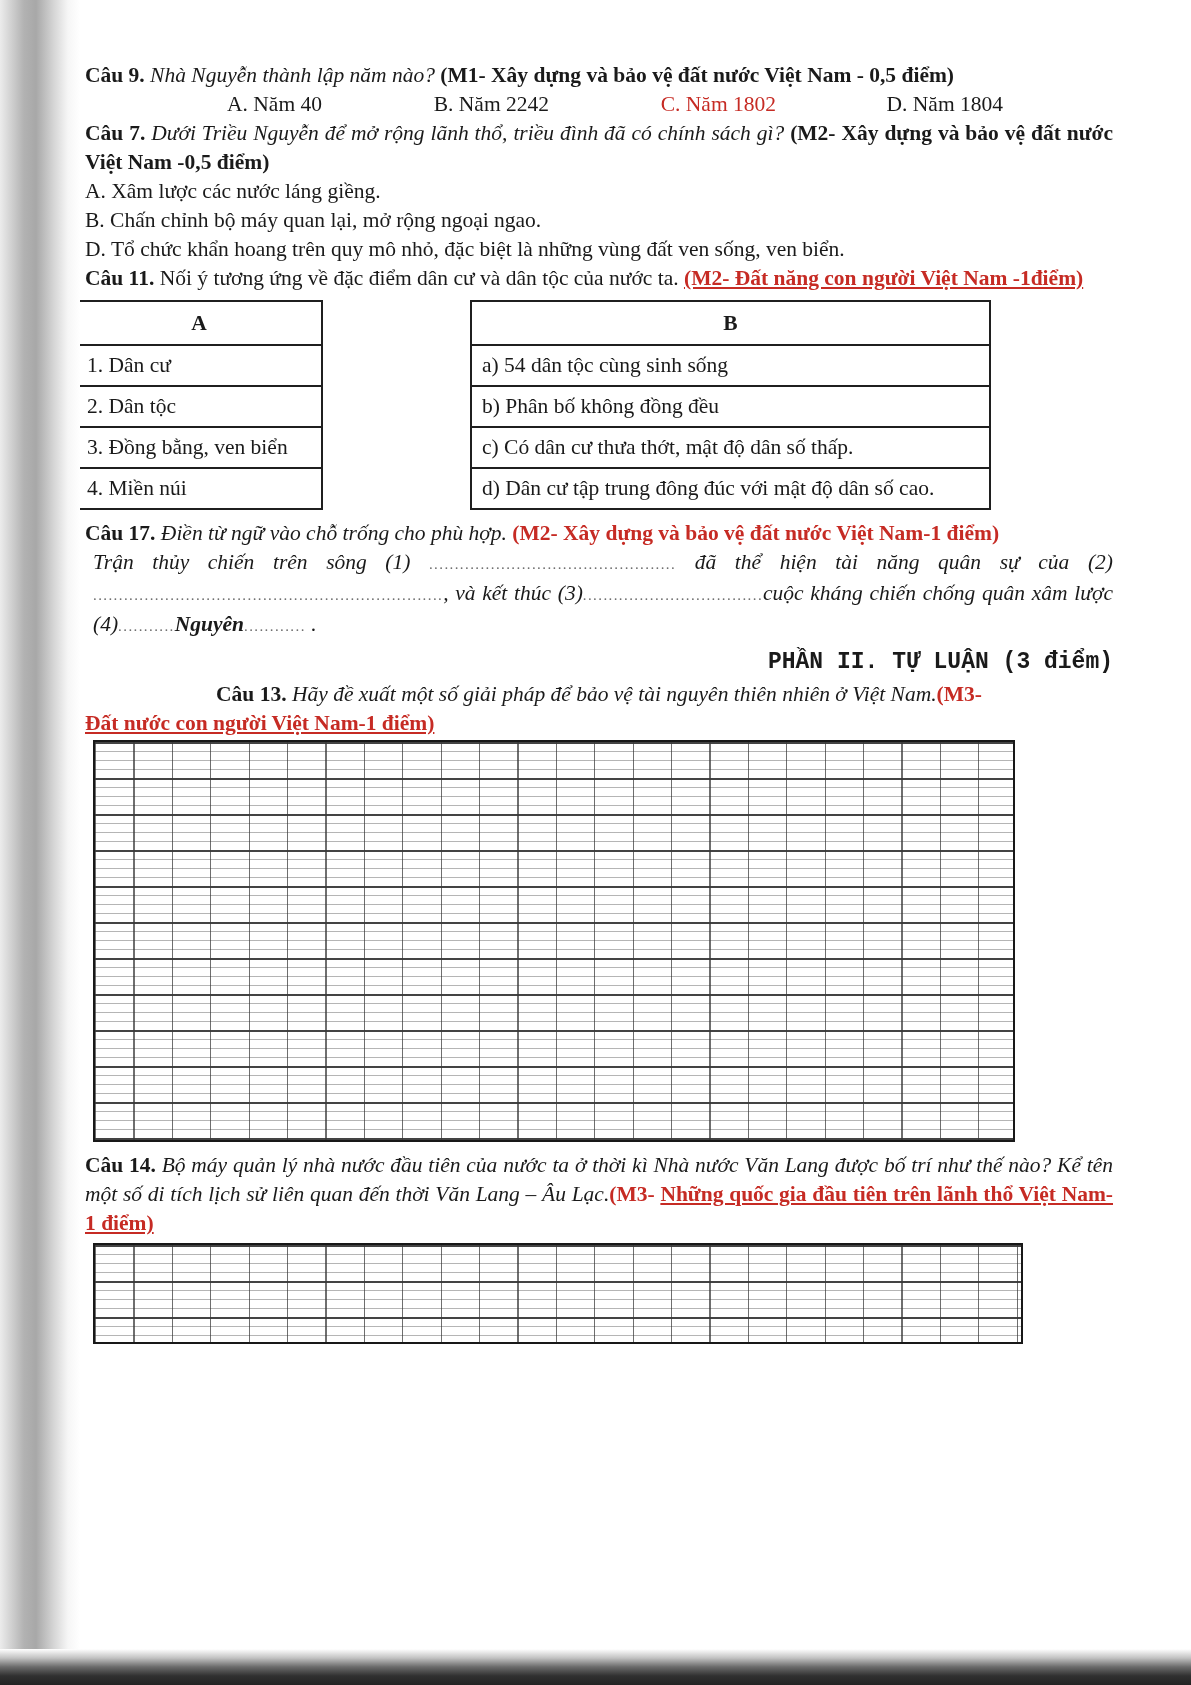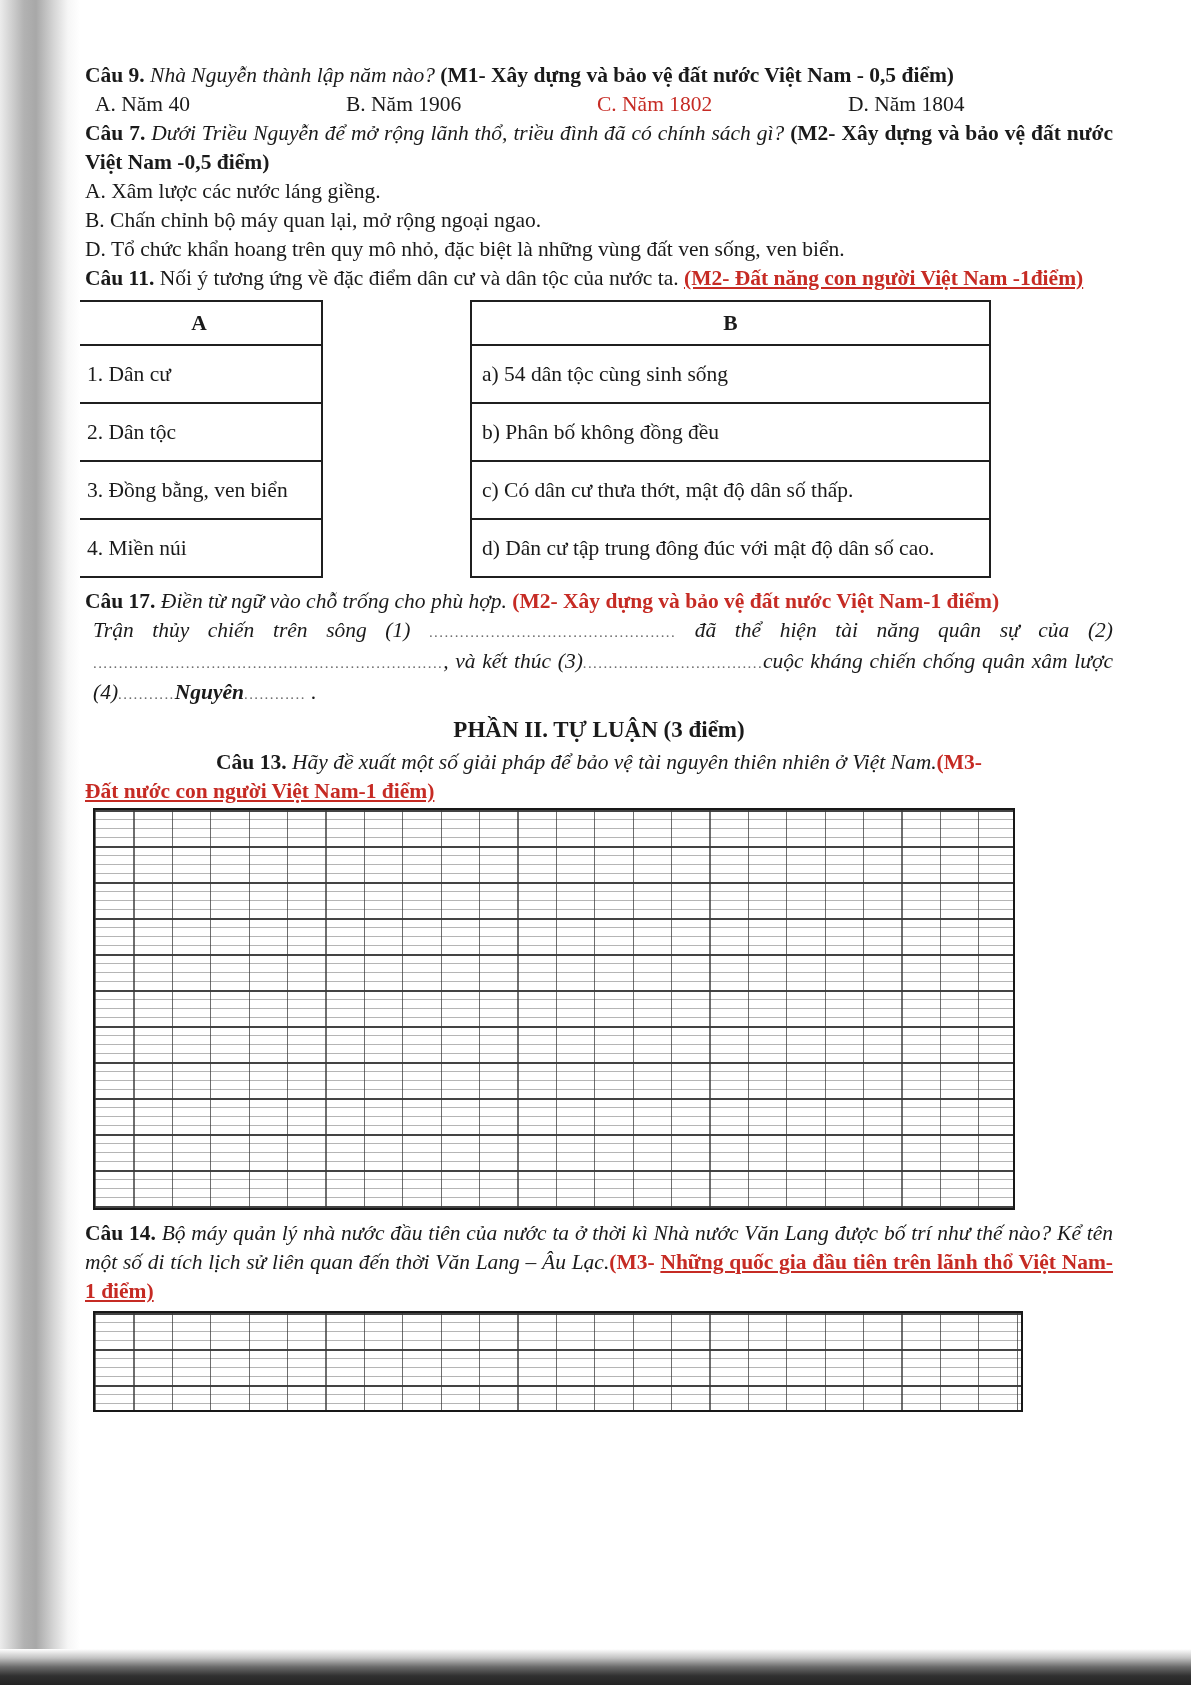--- a/index.html
+++ b/index.html
@@ -30,37 +30,37 @@
   .page {
     position:absolute; left:0; top:0; width:1191px; height:1685px;
     padding:61px 78px 0 85px; z-index:1;
   }
   .para, .opt-row, .q13-line { font-size:21.5px; line-height:29px; text-align:justify; }
   b { font-weight:bold; }
   i { font-style:italic; }
   .red { color:#c62b24; }
   .u { text-decoration:underline; }
 
-  .opt-row { display:flex; padding-left:10px; text-align:left;gap:24px; }
+  .opt-row { display:flex; padding-left:10px; text-align:right; }
   .opt-row .opt { width:227px; }
 
   
   .match-wrap { display:flex; gap:147px; margin:7px 0 9px -10px; }
   table.match { border-collapse:collapse; font-size:21.5px; table-layout:fixed; }
   table.match th, table.match td { border:2px solid #1f1f1f; padding:3px 10px; vertical-align:middle; text-align:left; }
   table.match th { height:44px; text-align:center; font-weight:bold; }
-  table.match td { height:58px; }
+  table.match td { height:41px; }
   .match-a { width:248px; }
   .match-b { width:521px; }
 
   
   .fill { padding-left:8px; }
   .dots { color:#6d6d6d; font-size:15px; letter-spacing:1.4px; font-style:normal; }
 
-  .part-title { font-size:23px; font-weight:bold; text-align:center; margin:6px 0 3px; line-height:30px; }
+  .part-title { font-size:23px; font-weight:bold; text-align:right; margin:6px 0 3px; line-height:30px;font-family:Liberation Mono, monospace; }
 
   .q13-line { display:flex; justify-content:center; align-items:baseline; }
 
   
   .answer-grid {
     border:2.5px solid #181818;
     margin-left:8px;
     background-image:
       repeating-linear-gradient(to right, rgba(55,55,55,0.72) 0 1.2px, transparent 1.2px 38.4px),
       repeating-linear-gradient(to bottom,
@@ -81,21 +81,21 @@
 
 <main class="page">
 
   <p class="para">
     <b>Câu 9.</b>
     <i>Nhà Nguyễn thành lập năm nào?</i>
     <b>(M1- Xây dựng và bảo vệ đất nước Việt Nam - 0,5 điểm)</b>
   </p>
   <div class="opt-row">
     <span class="opt">A. Năm 40</span>
-    <span class="opt">B. Năm 1906</span>
+    <span class="opt">B. Năm 2242</span>
     <span class="opt red">C. Năm 1802</span>
     <span class="opt">D. Năm 1804</span>
   </div>
 
   <p class="para">
     <b>Câu 7.</b>
     <i>Dưới Triều Nguyễn để mở rộng lãnh thổ, triều đình đã có chính sách gì?</i>
     <b>(M2- Xây dựng và bảo vệ đất nước Việt Nam -0,5 điểm)</b>
   </p>
   <div class="para">A. Xâm lược các nước láng giềng.</div>

